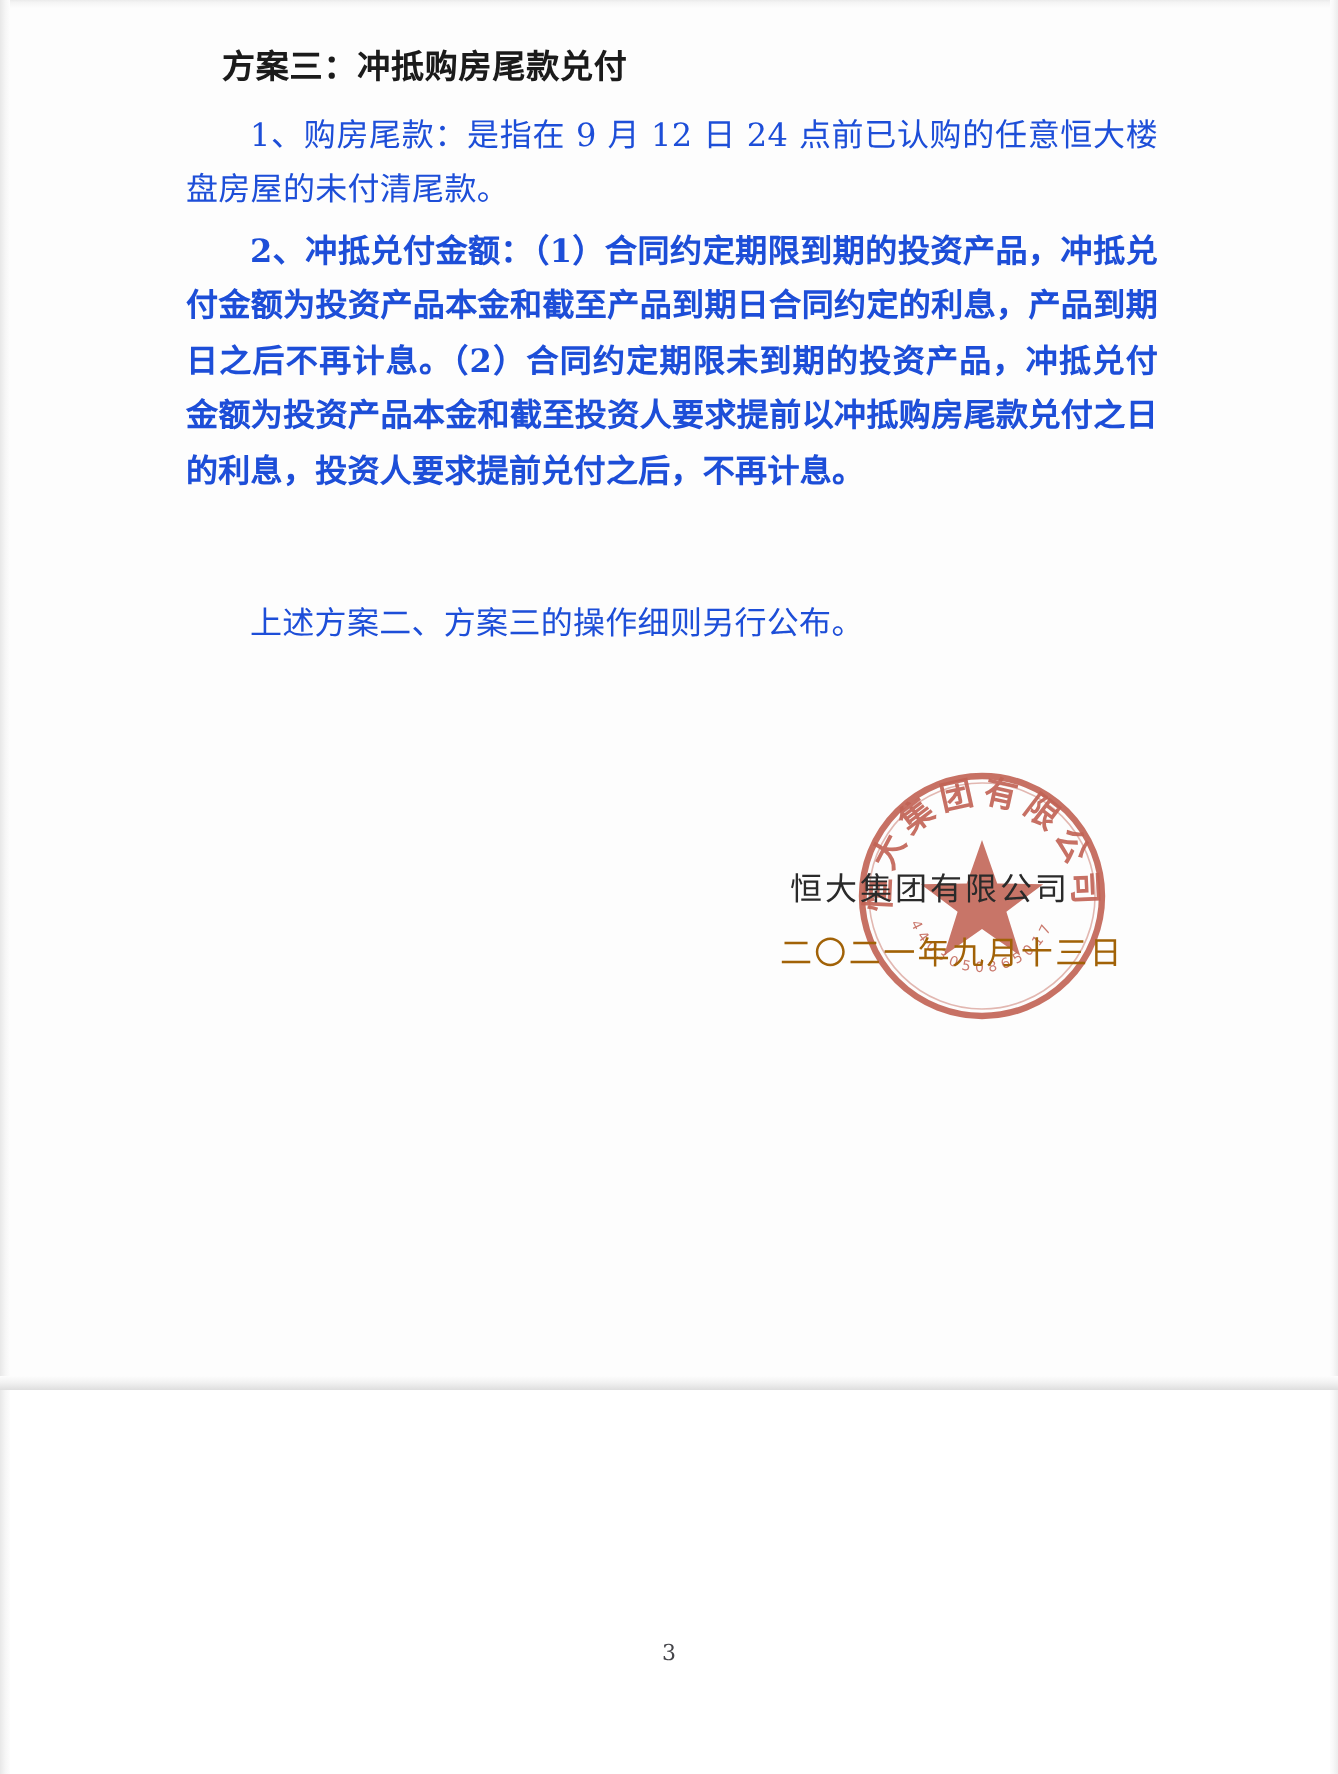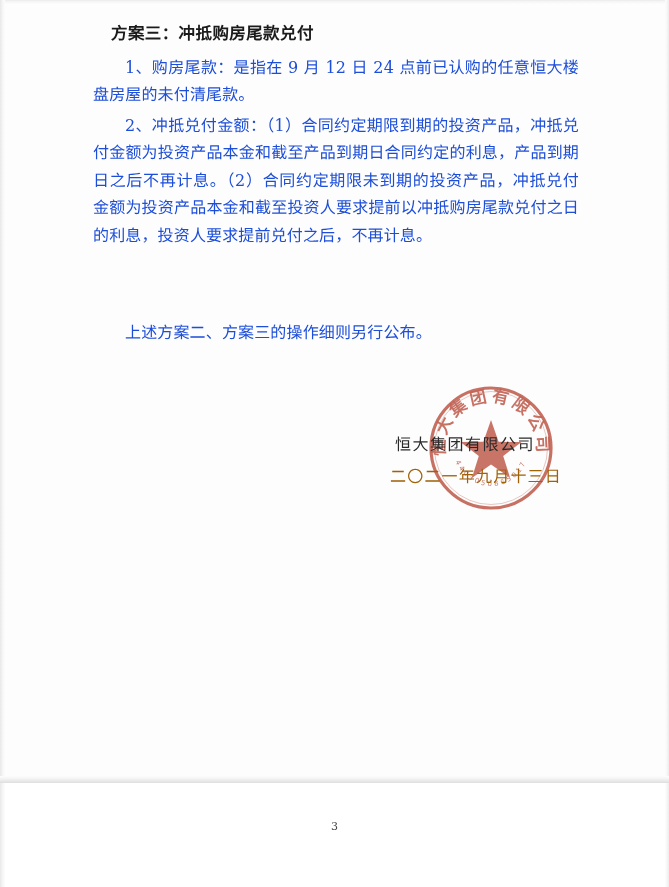--- a/index.html
+++ b/index.html
@@ -10,21 +10,21 @@
   body {
     width: 669px;
     height: 887px;
     overflow: hidden;
     font-family: "DejaVu Serif", "Liberation Serif", serif;
   }
 
   .page-scan {
     position: relative;
     width: 669px;
-    height: 783px;
+    height: 695px;
     background: #fdfdfd;
     box-sizing: border-box;
   }
 
   
   .scan-edge-left {
     position: absolute;
     left: 0; top: 0;
     width: 5px; height: 887px;
     background: linear-gradient(to right, #e8e8e8 0%, #f6f6f6 55%, #fdfdfd 100%);
@@ -71,24 +71,25 @@
     line-height: 1.72;
     margin: 0 0 3px 0;
     text-align: justify;
     text-justify: inter-character;
     letter-spacing: 0.15px;
     text-indent: 2em;
   }
 
   .para-spaced {
     margin-top: 1px;
+    font-weight: bold;
   }
 
   .para-closing {
-    margin-top: 70px;
+    margin-top: 49px;
   }
 
   
   .signature-block {
     position: absolute;
     left: 395px;
     top: 432px;
     width: 184px;
     z-index: 3;
   }

